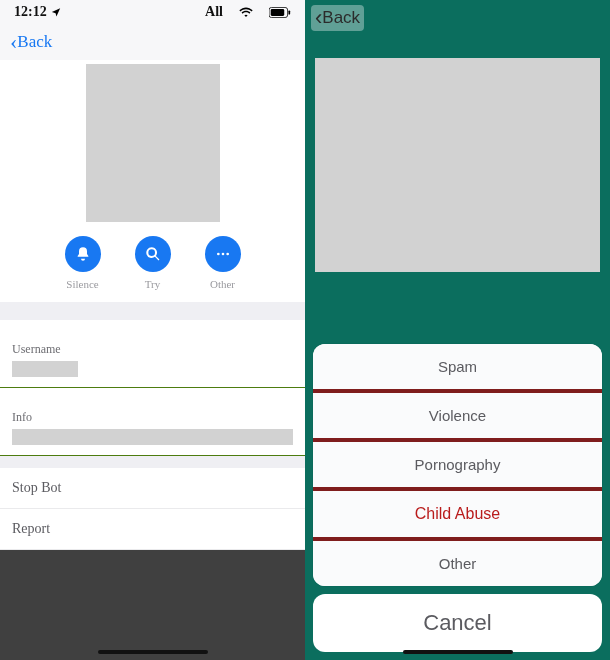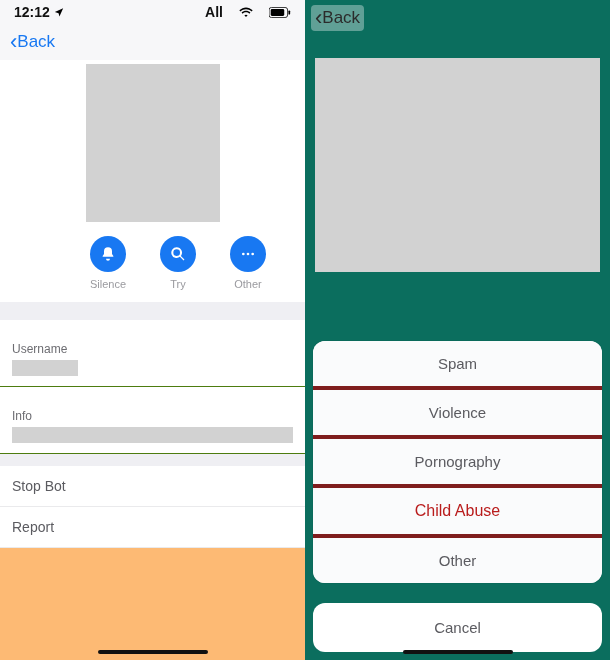--- a/index.html
+++ b/index.html
@@ -10,21 +10,21 @@
     height: 660px;
     display: flex;
     overflow: hidden;
   }
   .phone {
     width: 305px;
     height: 660px;
     position: relative;
     overflow: hidden;
   }
-  .phone.left { background: #fdba74; }
+  .phone.left { background: #404040; font-family: Liberation Serif, serif; }
   .phone.right { background: #0b6e5e; }
 
   
   .status-bar {
     height: 24px;
     display: flex;
     align-items: center;
     justify-content: space-between;
     padding: 0 14px;
     font-size: 14px;
@@ -70,21 +70,21 @@
     text-align: center;
   }
   .avatar-placeholder {
     width: 134px;
     height: 158px;
     background: #d2d2d2;
     margin: 0 auto;
   }
   .action-row {
     display: flex;
-    justify-content: flex-end;
+    justify-content: center;
     padding: 14px 22px 0;
   }
   .action {
     display: flex;
     flex-direction: column;
     align-items: center;
     gap: 6px;
     width: 70px;
   }
   .circle {
@@ -180,26 +180,26 @@
     color: #5b5b60;
     border-top: 4px solid #7f1d1d;
     background: #fafbfc;
   }
   .sheet-item:first-child { border-top: none; text-align: center; }
   .sheet-item.strong {
     color: #b91c1c;
     font-size: 16px;
   }
   .sheet-cancel {
-    margin-top: 20px;
+    margin-top: 8px;
     background: #ffffff;
     border-radius: 12px;
     text-align: center;
     padding: 16px 0;
-    font-size: 15px;
+    font-size: 22px;
     color: #5b5b60;
   }
 
   
   .sig-bars {
     display: inline-flex; align-items: flex-end; gap: 1.5px; height: 10px;
   }
   .sig-bars i {
     width: 2.5px; background: currentColor; display: block; border-radius: .5px;
   }

